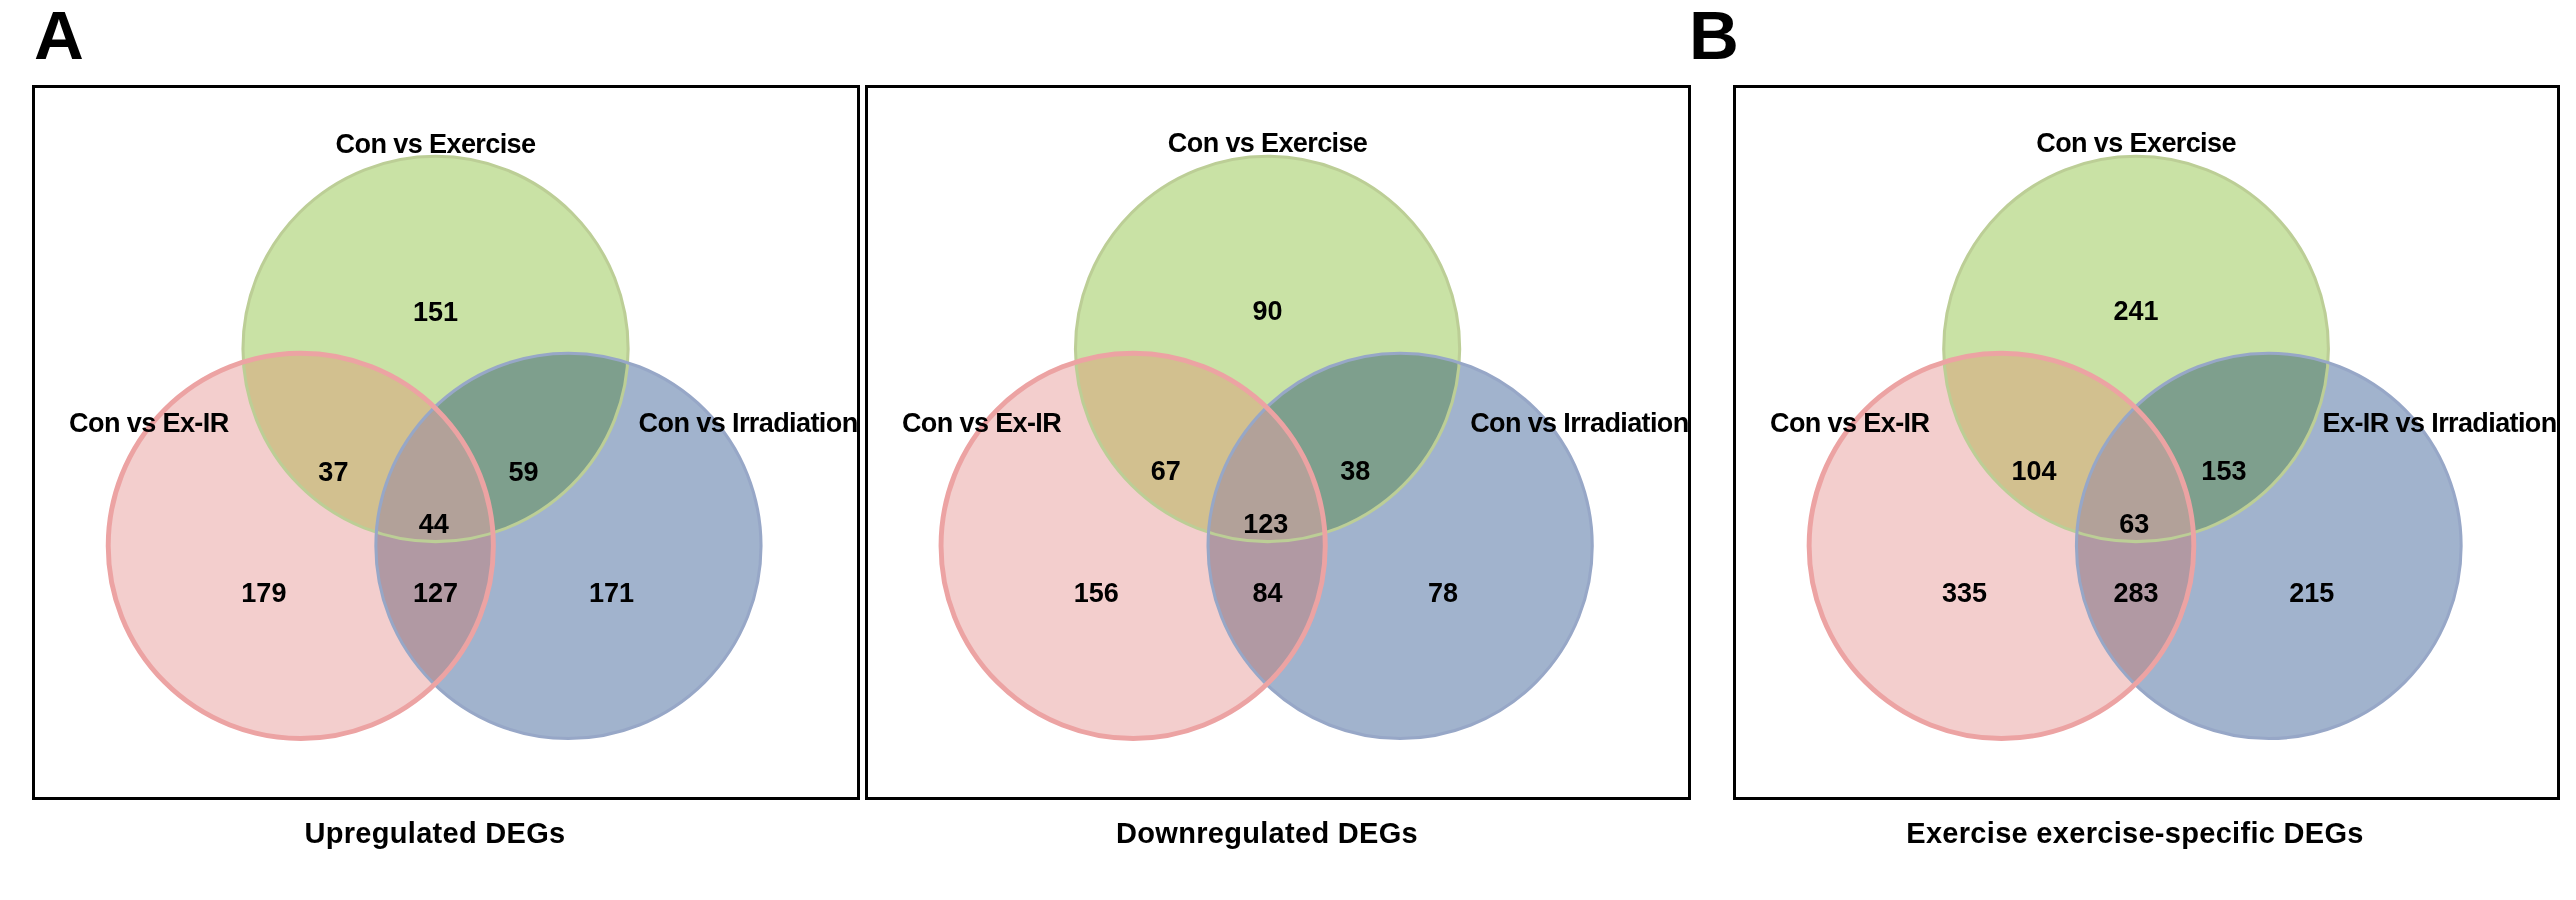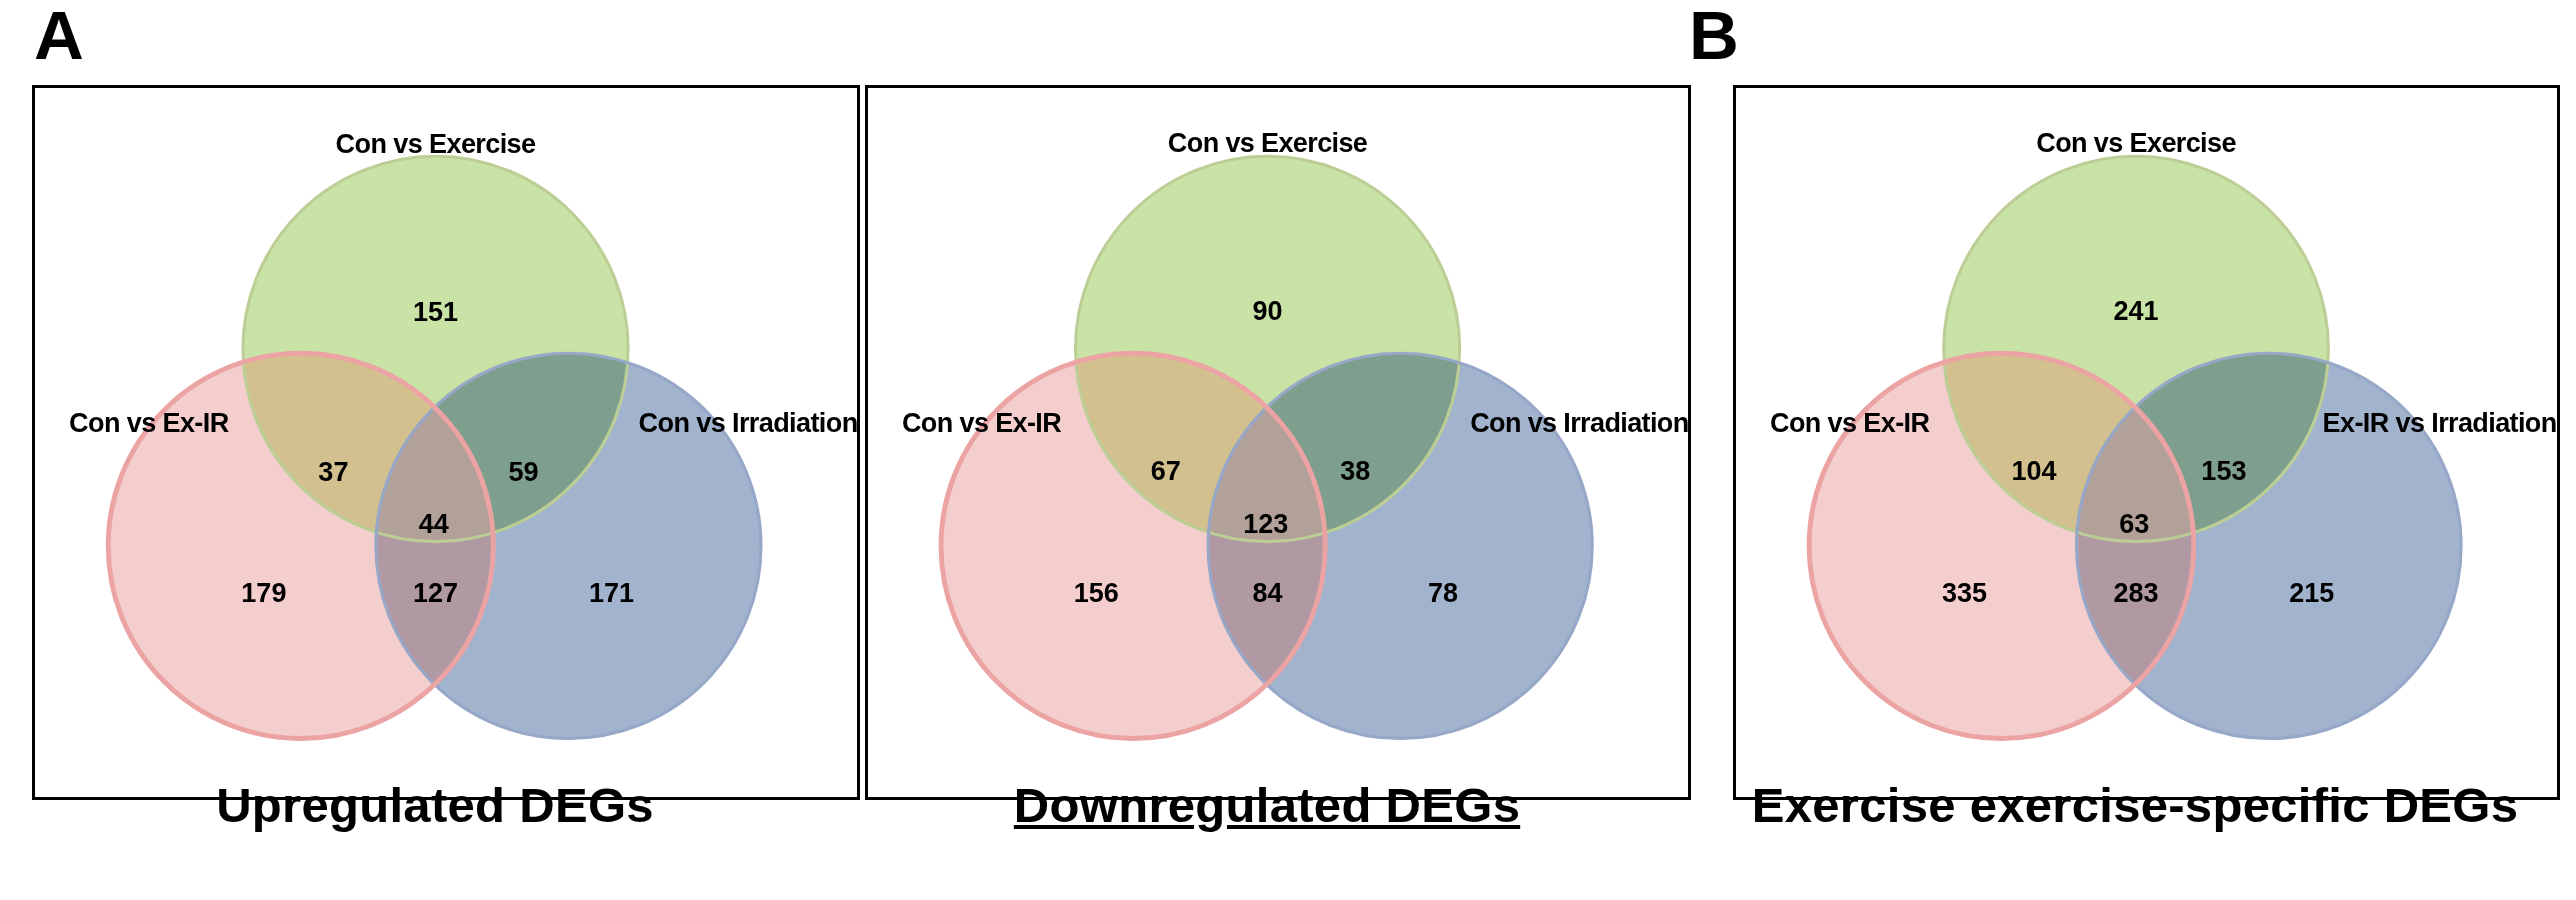--- a/index.html
+++ b/index.html
@@ -44,29 +44,29 @@
     font-family: "Liberation Sans", sans-serif;
     font-weight: bold;
     fill: #000;
   }
   .t-title { font-size: 44px; letter-spacing: -1px; }
   .t-set   { font-size: 44px; letter-spacing: -1px; }
   .t-num   { font-size: 44px; }
 
   .caption {
     position: absolute;
-    top: 777px;
+    top: 817px;
     transform: translateX(-50%);
-    font-size: 49px;
+    font-size: 29px;
     font-weight: bold;
     white-space: nowrap;
     letter-spacing: 0.3px;
   }
   #caption-1 { left: 435px; }
-  #caption-2 { left: 1267px; text-decoration: underline; }
+  #caption-2 { left: 1267px; }
   #caption-3 { left: 2135px; }
 </style>
 </head>
 <body>
 
 <div class="panel-letter" id="letter-a">A</div>
 <div class="panel-letter" id="letter-b">B</div>
 
 <div class="panel-box" id="box-1">
   <svg class="venn" viewBox="0 0 1336 1152" preserveAspectRatio="none">

